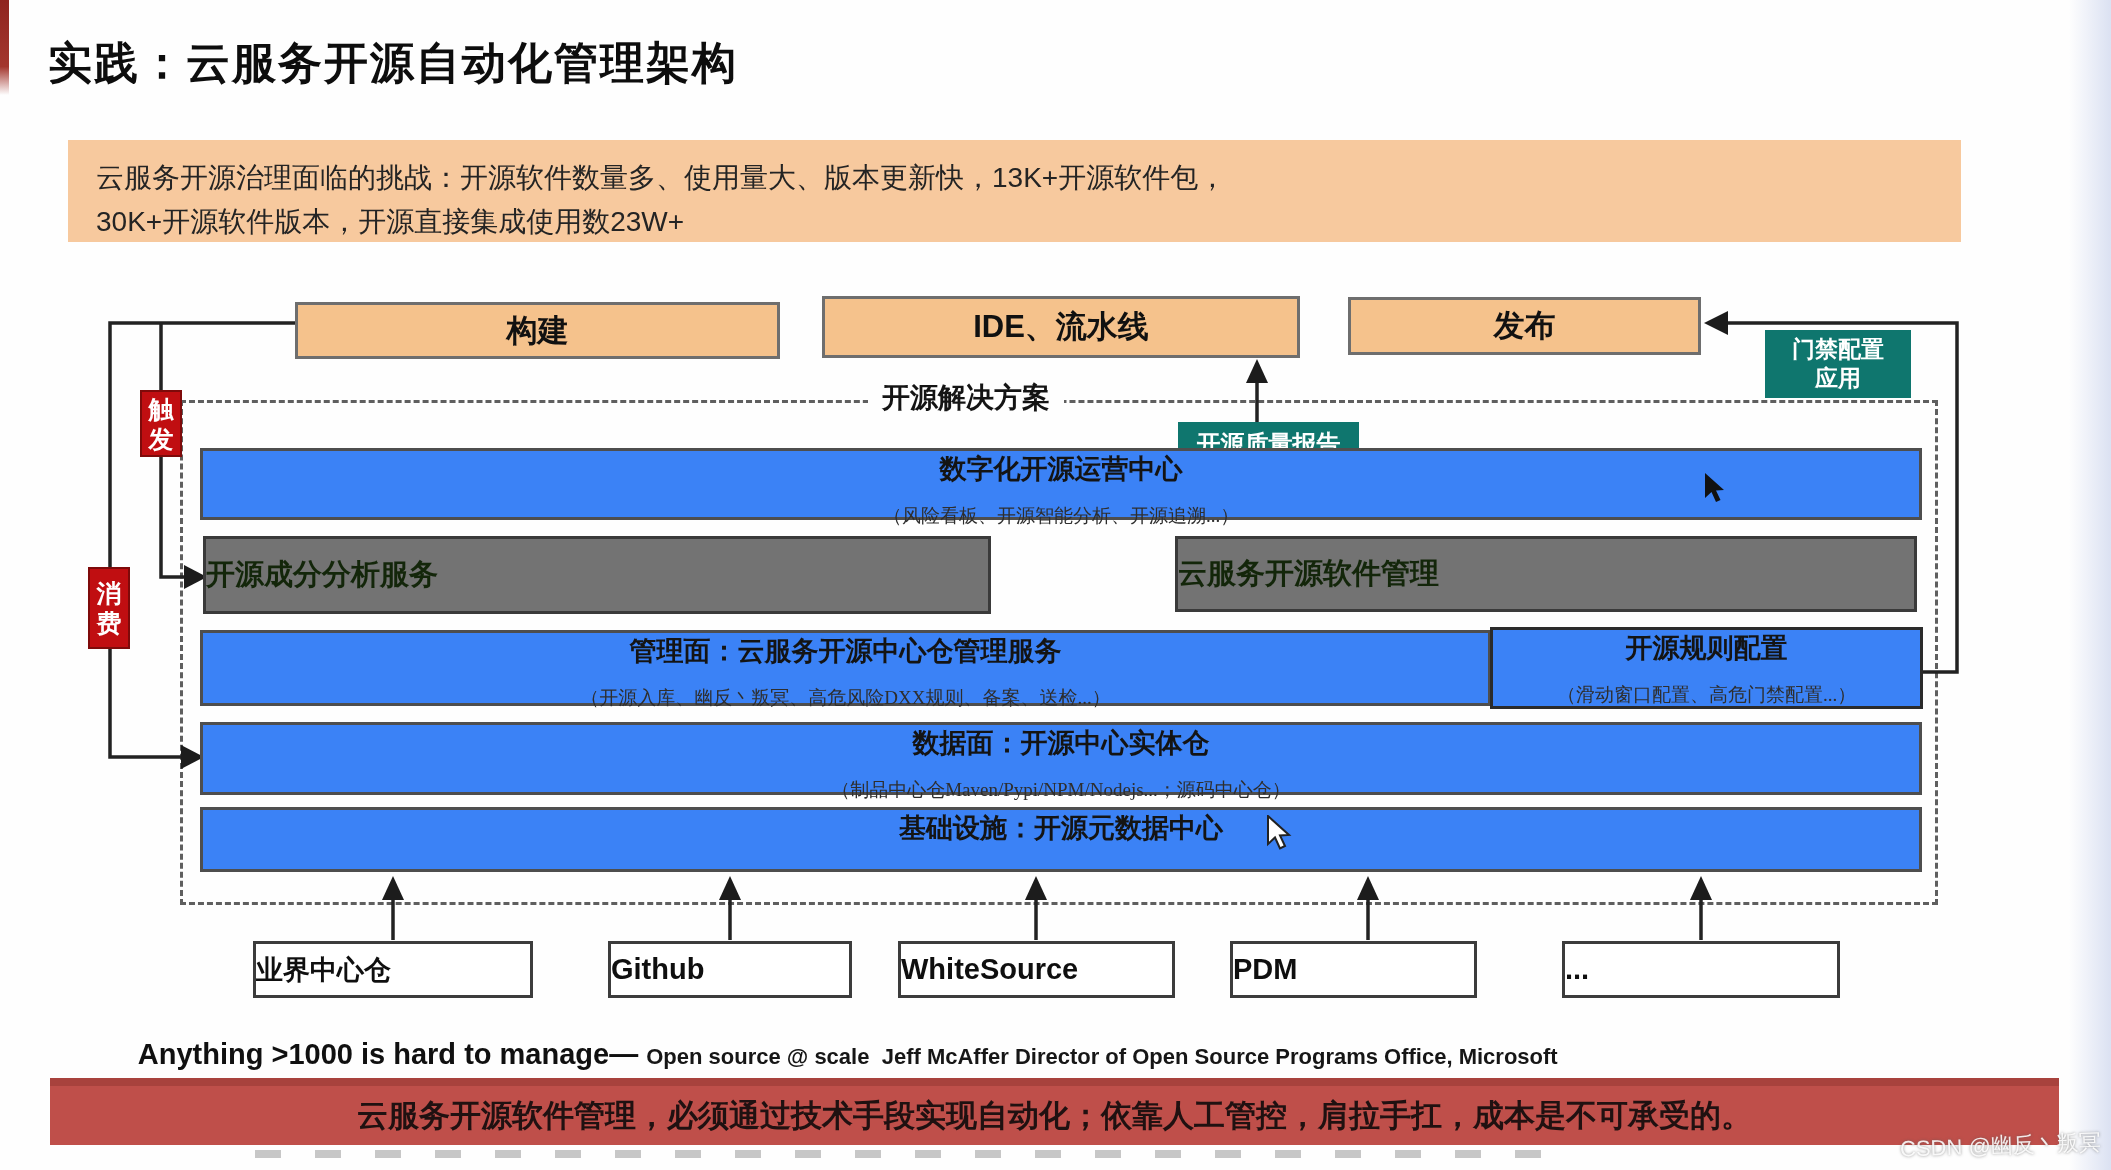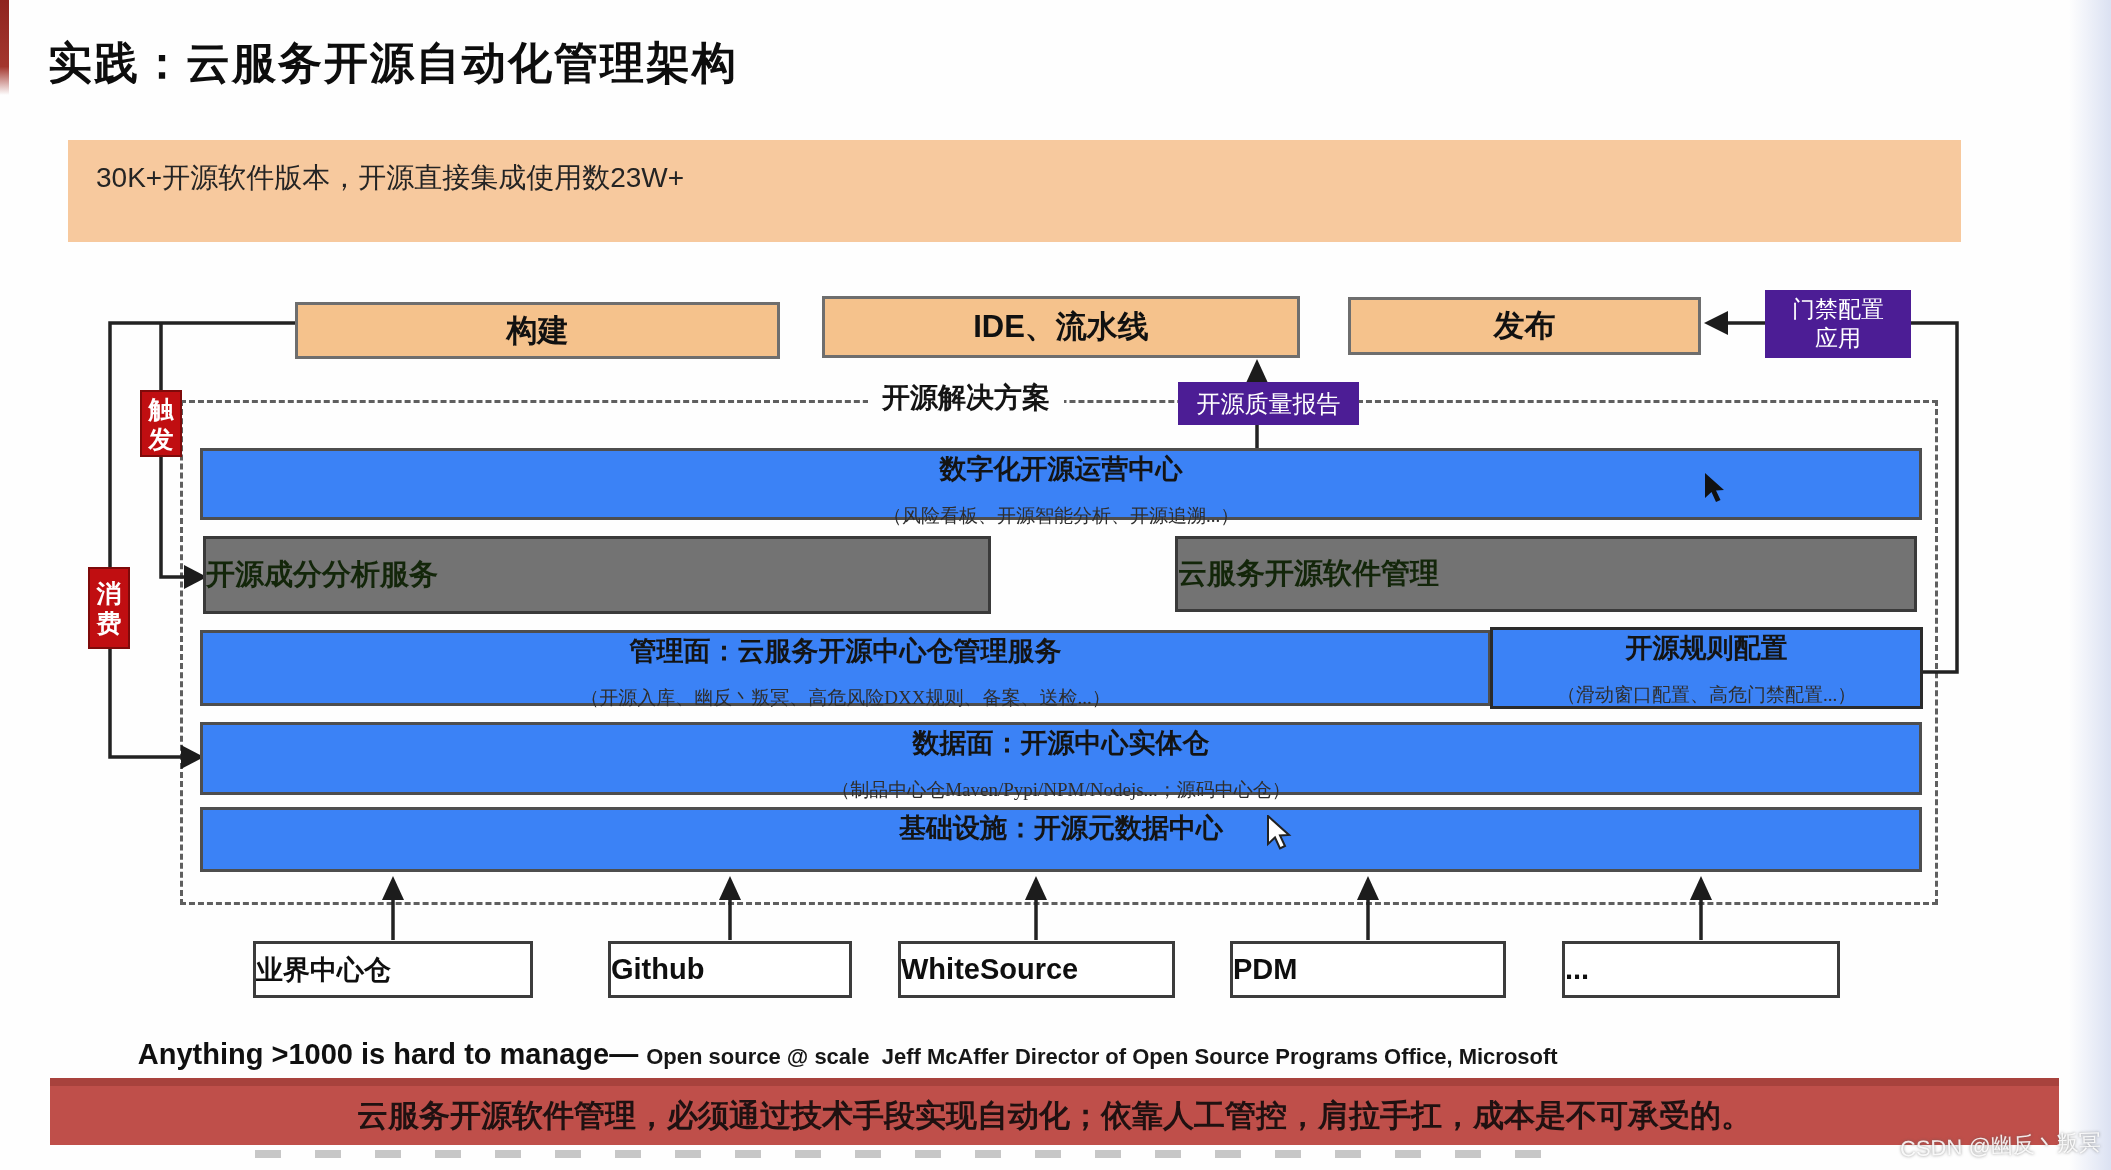--- a/index.html
+++ b/index.html
@@ -14,22 +14,22 @@
   .slide-title { left:48px; top:34px; font-size:44px; font-weight:900; letter-spacing:2px; color:#0d0d0d; }
   
   .challenge { left:68px; top:140px; width:1893px; height:102px; background:#f7c99e;
                padding:16px 0 0 28px; font-size:28px; line-height:44px; color:#242424; }
   
   .pipe { background:#f5c28c; border:3px solid #6e6e6e; display:flex; align-items:center; justify-content:center;
           font-size:31px; font-weight:700; color:#111; }
   .pipe-build   { left:295px;  top:302px; width:485px; height:57px; }
   .pipe-ide     { left:822px;  top:296px; width:478px; height:62px; }
   .pipe-release { left:1348px; top:297px; width:353px; height:58px; }
-  .redbox { background:#4c1d95; color:#fff; display:flex; flex-direction:column; align-items:center; justify-content:center;
-            font-weight:400; text-align:center; }
+  .redbox { background:#0f766e; color:#fff; display:flex; flex-direction:column; align-items:center; justify-content:center;
+            font-weight:700; text-align:center;margin-top:40px; }
   .gate-box { left:1765px; top:290px; width:146px; height:68px; font-size:23px; line-height:29px; }
   .quality-box { left:1178px; top:382px; width:181px; height:43px; font-size:24px; }
   
   .dashed-frame { left:180px; top:400px; width:1758px; height:505px; border:3px dashed #5f5f5f; background:transparent; }
   .solution-label { left:868px; top:379px; padding:0 14px; background:#fefefe; font-size:28px; font-weight:700;
                     color:#141414; font-family:"Liberation Serif", serif; }
   
   .row { background:#3b82f6; border:3px solid #4e4e4e; display:flex; flex-direction:column; align-items:center; justify-content:space-between;gap:13px; }
   .row .t { font-size:27px; font-weight:700; color:#141414; font-family:"Liberation Serif", serif; }
   .row .s { font-size:19px; color:#2e2e2e; margin-top:3px; font-family:"Liberation Serif", serif; }
@@ -75,20 +75,21 @@
 <body>
 
 <div id="canvas">
 
   <div class="abs edge-left-red"></div>
   <div class="abs edge-right-grad"></div>
 
   <div class="abs slide-title">实践：云服务开源自动化管理架构</div>
 
   <div class="abs challenge">
+    <div>云服务开源治理面临的挑战：开源软件数量多、使用量大、版本更新快，13K+开源软件包，</div>
     <div>30K+开源软件版本，开源直接集成使用数23W+</div>
   </div>
 
   <div class="abs dashed-frame"></div>
 
   <svg class="abs overlay" width="2111" height="1170" viewBox="0 0 2111 1170">
     <g stroke="#222222" stroke-width="3.5" fill="none">
 
       <path d="M1920,672 H1957 V323 H1726"></path>
 
@@ -175,21 +176,21 @@
 
   <div class="abs source src-cn" style="left:253px;width:280px;">
     <span>业界中心仓</span>
   </div>
   <div class="abs source src-en" style="left:608px;width:244px;">
     <span>Github</span>
   </div>
   <div class="abs source src-en" style="left:898px;width:277px;">
     <span>WhiteSource</span>
   </div>
-  <div class="abs source src-en" style="left:1230px;width:276px;">
+  <div class="abs source src-en" style="left:1230px;width:247px;">
     <span>PDM</span>
   </div>
   <div class="abs source src-en" style="left:1562px;width:278px;">
     <span>...</span>
   </div>
 
   <div class="abs quote">
     <span class="lead">Anything &gt;1000 is hard to manage— </span><span class="attr">Open source @ scale  Jeff McAffer Director of Open Source Programs Office, Microsoft</span>
   </div>
 

